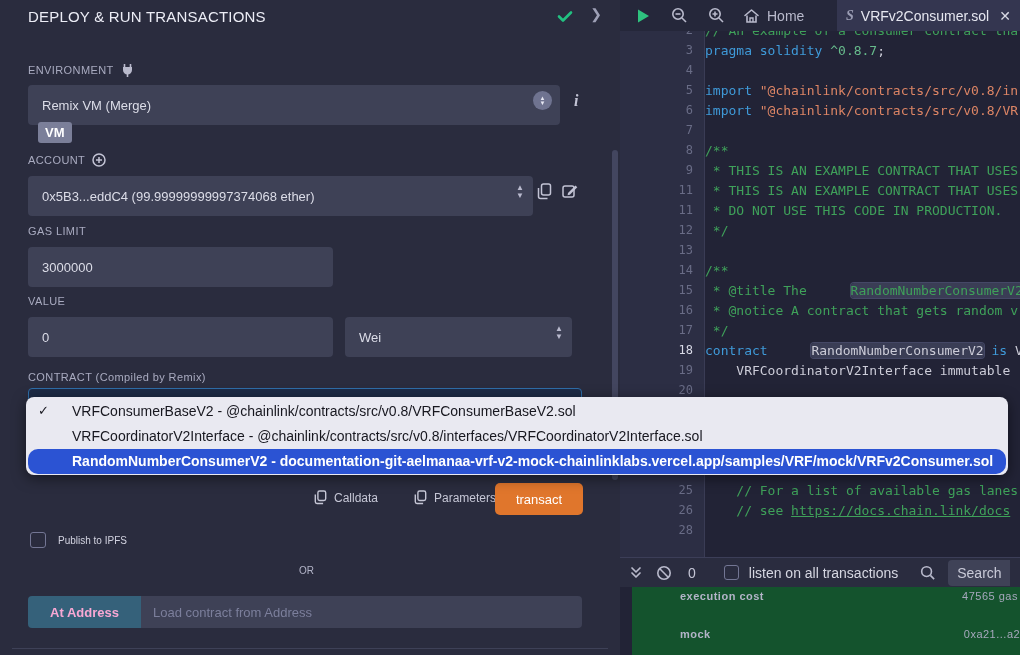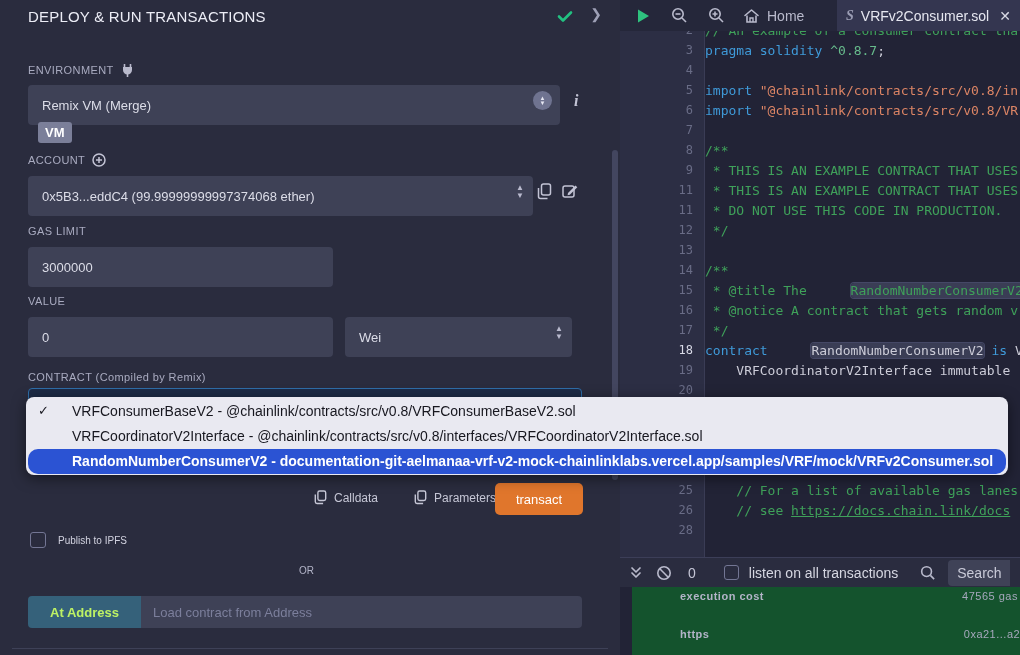--- a/index.html
+++ b/index.html
@@ -41,21 +41,21 @@
   .popup-opt { position:relative; height:25px; display:flex; align-items:center; padding-left:46px; font-size:14px; color:#17171f; white-space:nowrap; overflow:hidden; }
   .popup-opt .chk { position:absolute; left:12px; width:20px; color:#17171f; font-size:13px; }
   .popup-opt.sel-opt { background:#2b53d3; color:#fff; font-weight:700; margin:0 2px; border-radius:10px; padding-left:44px; }
 
   
   .copy-group { position:absolute; top:490px; display:flex; align-items:center; gap:7px; color:#c6c7d6; font-size:12px; }
   .transact-btn { position:absolute; left:495px; top:483px; width:88px; height:32px; background:#e0762c; border:none; border-radius:5px; color:#fff; font-size:13px; font-family:inherit; }
   .checkbox { width:16px; height:16px; border:1.5px solid #737694; border-radius:3px; background:transparent; }
   .publish-row { position:absolute; left:30px; top:532px; display:flex; align-items:center; gap:12px; color:#d2d3e0; font-size:10px; }
   .or-text { position:absolute; left:0; top:565px; width:613px; text-align:center; color:#b3b5c8; font-size:10px; }
-  .ataddr-btn { position:absolute; left:28px; top:596px; width:113px; height:32px; background:#35617a; border:none; border-radius:4px 0 0 4px; color:#bef264; font-size:13px; font-weight:600; font-family:inherit; }
+  .ataddr-btn { position:absolute; left:28px; top:596px; width:113px; height:32px; background:#35617a; border:none; border-radius:4px 0 0 4px; color:#f9a8d4; font-size:13px; font-weight:600; font-family:inherit; }
   .ataddr-inp { position:absolute; left:141px; top:596px; width:441px; height:32px; background:#3e4156; border:none; border-radius:0 4px 4px 0; color:#dcdde8; font-size:13px; padding:0 12px; font-family:inherit; }
   .ataddr-inp::placeholder { color:#7c7f9c; }
 
   
   #editor { position:absolute; left:620px; top:0; width:400px; height:655px; background:#222336; }
   .toolbar { position:absolute; left:0; top:0; width:400px; height:31px; background:#25273a; display:flex; align-items:center; }
   .tb-icon { margin-left:20px; display:flex; align-items:center; color:#b9bacc; }
   .tb-icon:first-child { margin-left:16px; }
   .home-label { margin-left:7px; color:#b9bacc; font-size:14px; }
   .tab { position:absolute; right:0; top:0; height:31px; width:183px; background:#343650; display:flex; align-items:center; padding:0 9px; gap:7px; }
@@ -302,21 +302,21 @@
           <span class="tlabel">execution cost</span>
           <span class="tvalue" style="right: 14px;">47565 gas</span>
           <span class="tcopy">
             <svg width="11" height="13" viewBox="0 0 15 17">
               <rect x="4.5" y="1" width="9" height="11" rx="2" fill="none" stroke="#a6a8bd" stroke-width="1.6"></rect>
               <path d="M10.5 15.5H3.5a2 2 0 0 1-2-2V5" fill="none" stroke="#a6a8bd" stroke-width="1.6"></path>
             </svg>
           </span>
         </div>
         <div class="trow" style="top: 41px;">
-          <span class="tlabel">https</span>
+          <span class="tlabel">mock</span>
           <span class="tvalue" style="right: -8px;">0xa21...a23e4</span>
         </div>
       </div>
   </div>
 
   <div class="popup" id="contract-popup">
       <div class="popup-opt">
         <span class="chk">✓</span>
         <span>VRFConsumerBaseV2 - @chainlink/contracts/src/v0.8/VRFConsumerBaseV2.sol</span>
       </div>

